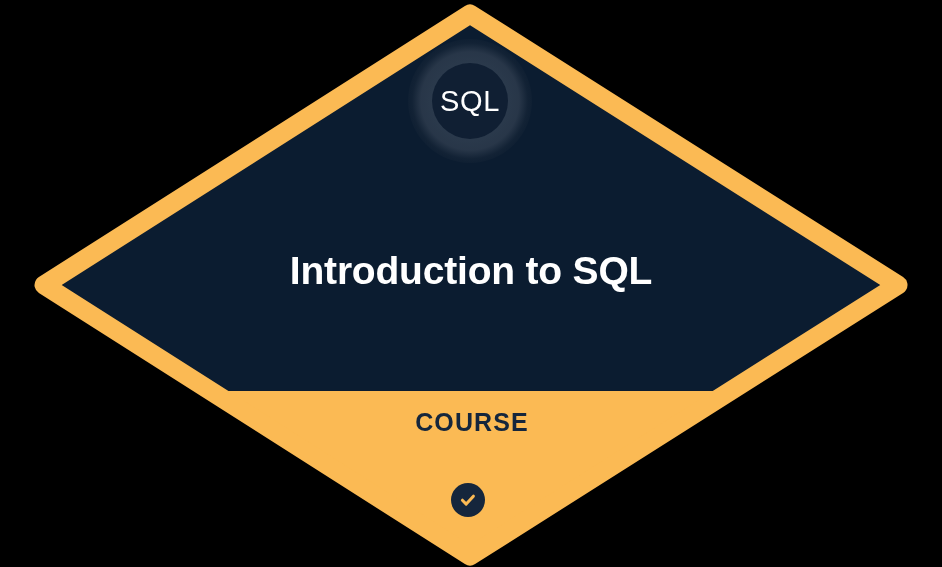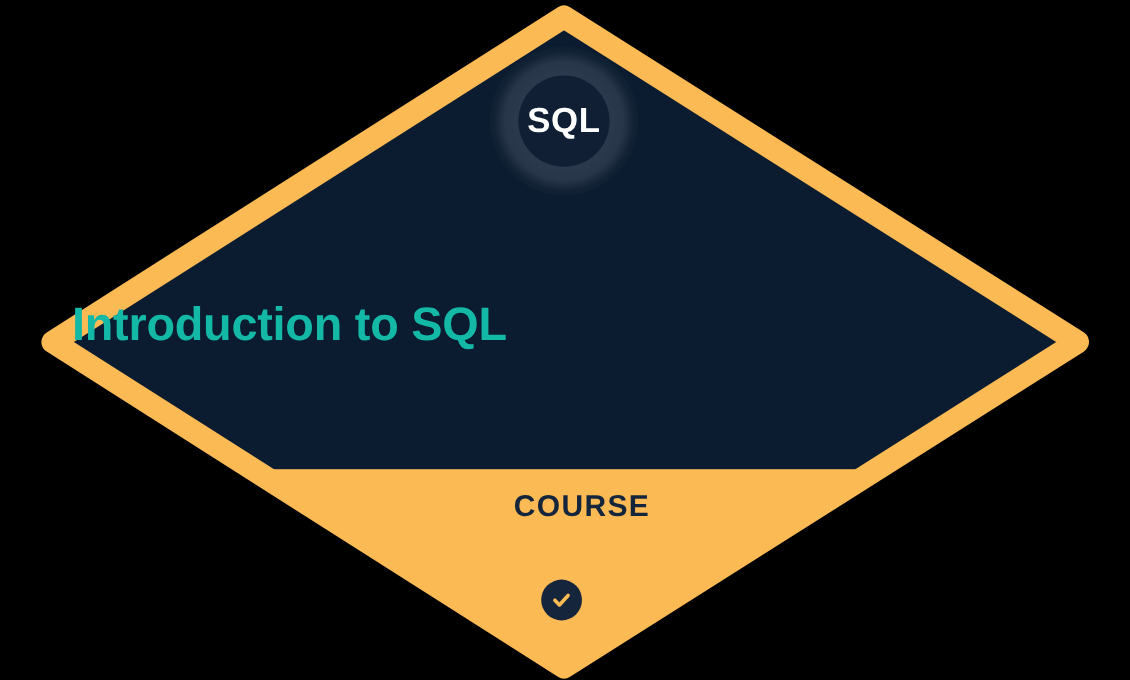--- a/index.html
+++ b/index.html
@@ -84,45 +84,45 @@
     height: 76px;
     border-radius: 50%;
     background: #101F33;
   }
 
   #sql-logo-label {
     position: relative;
     z-index: 3;
     color: #FFFFFF;
     font-size: 29px;
-    font-weight: 700;
+    font-weight: 400;
     letter-spacing: 0.6px;
     line-height: 1;
     font-family: "Liberation Sans", sans-serif;
   }
 
   
   #course-title {
     position: absolute;
     left: 60px;
     top: 244px;
     width: 822px;
-    text-align: left;
-    color: #14b8a6;
+    text-align: center;
+    color: #ffffff;
     font-size: 39px;
     font-weight: 700;
     letter-spacing: -0.2px;
     line-height: 54px;
     font-family: "Liberation Sans", sans-serif;
   }
 
   
   #status-block {
     position: absolute;
-    left: 235px;
+    left: 222px;
     top: 404px;
     width: 500px;
     text-align: center;
   }
 
   .status-line {
     color: #15263C;
     font-size: 25px;
     font-weight: 700;
     letter-spacing: 1.1px;

